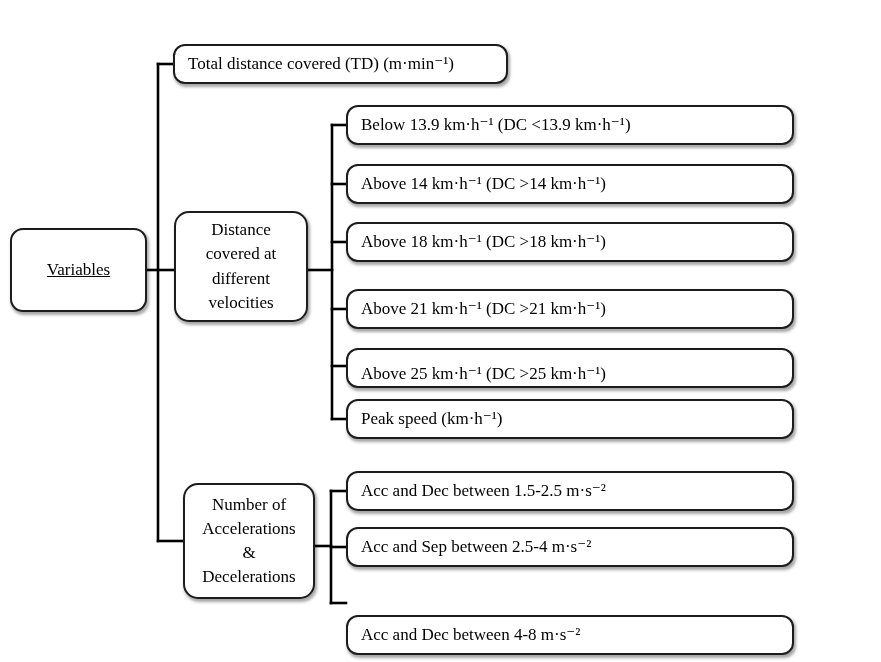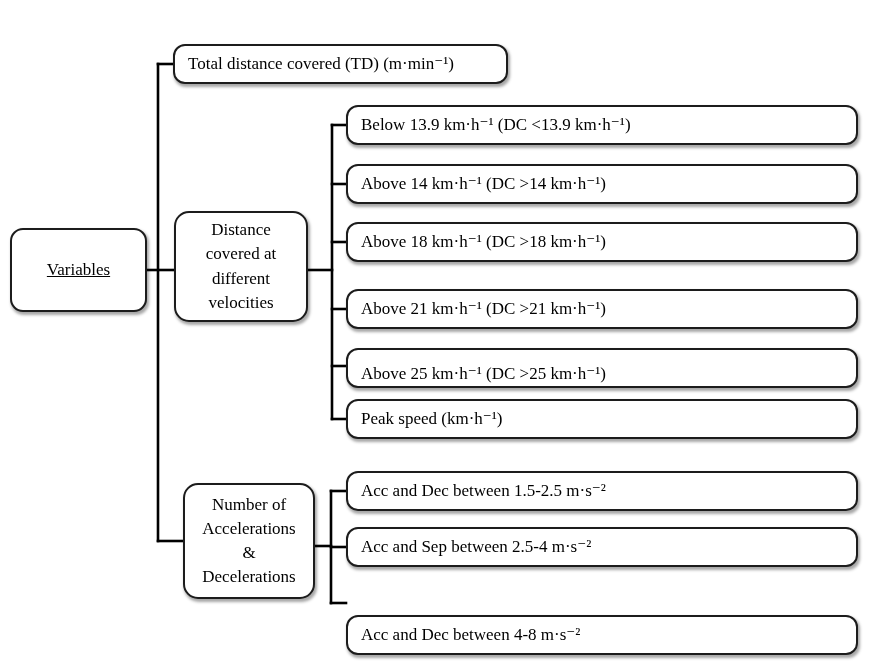--- a/index.html
+++ b/index.html
@@ -53,21 +53,21 @@
     align-items: center;
     justify-content: center;
     text-align: center;
     text-decoration: underline;
   }
   
   #root-box   { left: 10px;  top: 228px; width: 137px; height: 84px; }
   #td-box     { left: 173px; top: 44px;  width: 335px; height: 40px; }
   #vel-parent { left: 174px; top: 211px; width: 134px; height: 111px; }
   #acc-parent { left: 183px; top: 483px; width: 132px; height: 116px; }
-  .vel-leaf, .acc-leaf { left: 346px; width: 512px; height: 40px; }
+  .vel-leaf, .acc-leaf { left: 346px; width: 448px; height: 40px; }
   #vel-0 { top: 105px; }
   #vel-1 { top: 164px; }
   #vel-2 { top: 222px; }
   #vel-3 { top: 289px; }
   #vel-4 { top: 348px; align-items: flex-end; }
   #vel-5 { top: 399px; text-align: right; }
   #acc-0 { top: 471px; }
   #acc-1 { top: 527px; }
   #acc-2 { top: 583px; margin-top: 32px; }
 </style>

